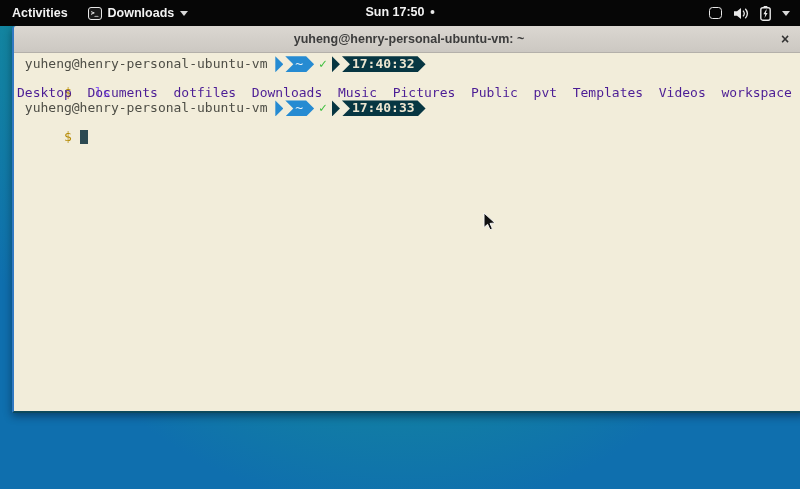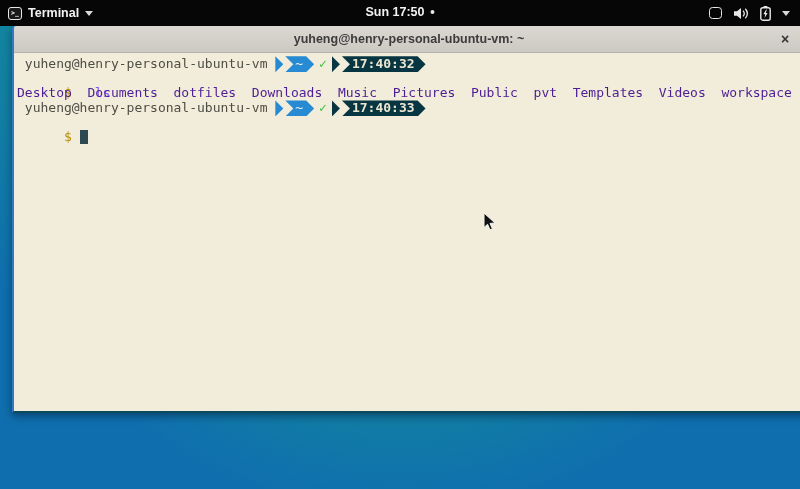--- a/index.html
+++ b/index.html
@@ -76,23 +76,26 @@
   .dirs { color:#4c1d95; white-space:pre; }
   .cursor-block { display:inline-block; width:8px; height:14px; background:#2d4a52; margin-left:7.8px; vertical-align:text-bottom; }
 
   
   .mouse { position:absolute; left:483px; top:212px; z-index:50; pointer-events:none; }
 </style>
 </head>
 <body>
 
 <div class="topbar">
+  <div class="activities">
+    <span>Activities</span>
+  </div>
   <div class="appmenu">
     <span class="term-ico">&gt;_</span>
-    <span>Terminal</span>
+    <span>Downloads</span>
     <span class="tri-down"></span>
   </div>
   <div class="clock-wrap">
     <span>Sun 17:50</span>
     <span class="notif-dot"></span>
   </div>
   <div class="sysmenu">
     <span class="screen-ico"></span>
     <svg width="16" height="13" viewBox="0 0 16 13">
       <path d="M1 4.2 H4 L8 1 V12 L4 8.8 H1 Z" fill="#e8e8e8"></path>

